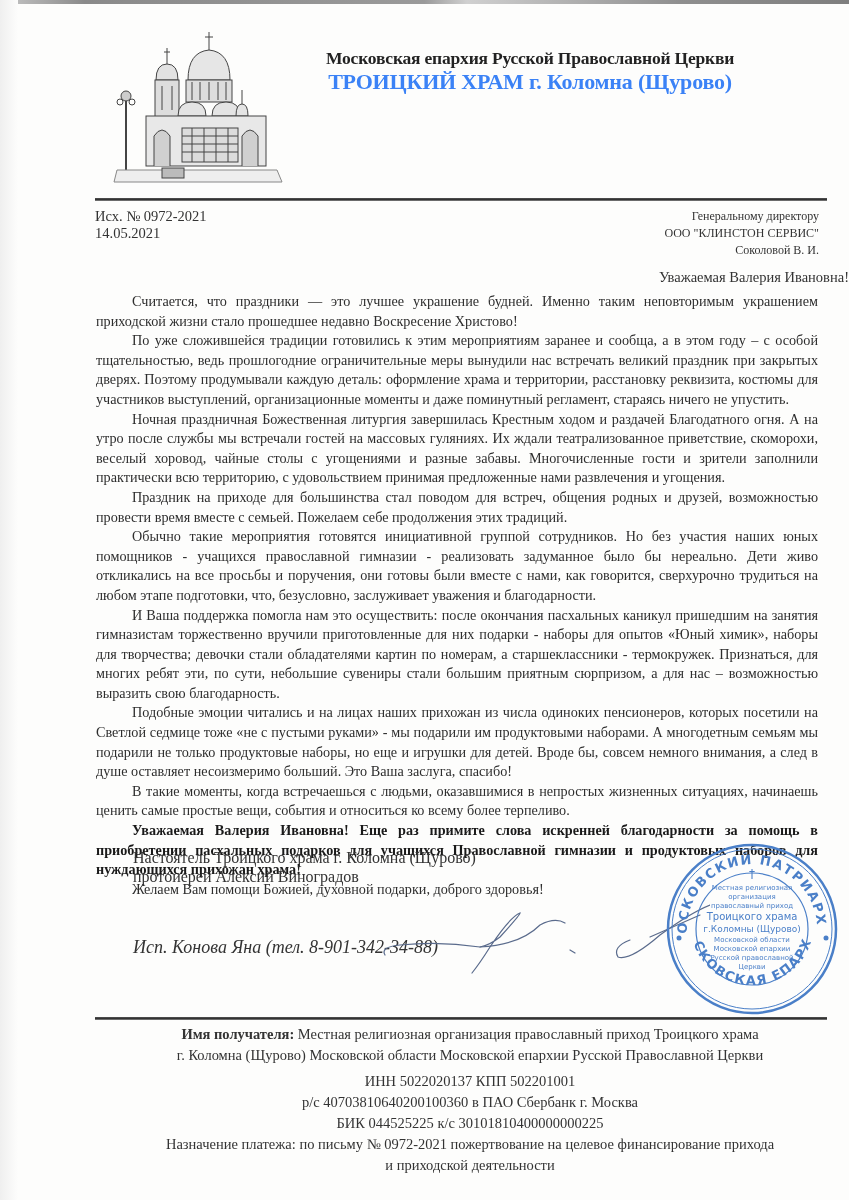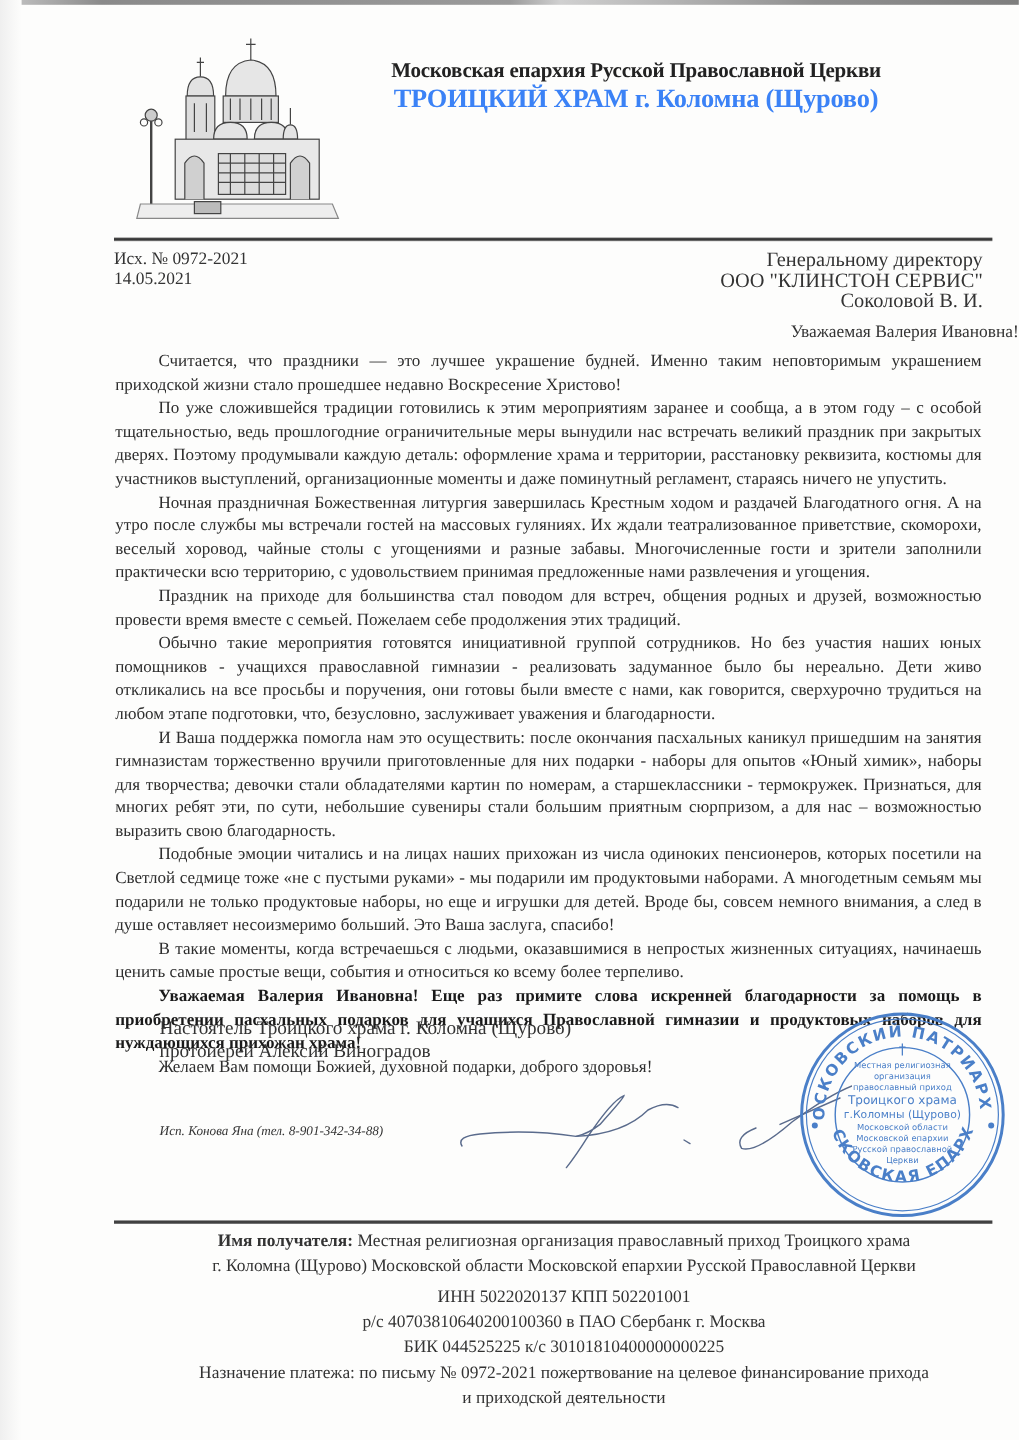--- a/index.html
+++ b/index.html
@@ -26,30 +26,30 @@
   .header .diocese { font-size: 17.5px; font-weight: bold; color: #222; letter-spacing: -0.2px; }
   .header .church { font-size: 22px; font-weight: bold; color: #3b82f6; margin-top: 0; letter-spacing: -0.2px; }
   .header .contact { font-size: 14.5px; line-height: 21px; margin-top: 8px; color: #333; }
   .rule {
     position: absolute; left: 95px; width: 732px; height: 3px;
     background: linear-gradient(180deg, #555 0%, #333 50%, #888 100%);
   }
   .rule.top { top: 198px; }
   .rule.bottom { top: 1017px; }
   .ref { position: absolute; left: 95px; top: 208px; font-size: 14.5px; line-height: 17px; color: #333; }
-  .addressee { position: absolute; right: 30px; top: 208px; font-size: 17px; line-height: 17px; text-align: right; color: #333; }
+  .addressee { position: absolute; right: 30px; top: 208px; font-size: 12px; line-height: 17px; text-align: right; color: #333; }
   .salutation { position: absolute; left: 0; width: 849px; top: 269px; text-align: right; font-size: 14.5px; color: #333; }
   .body {
     position: absolute; left: 96px; top: 292px; width: 722px;
     font-size: 14.2px; line-height: 19.6px; text-align: justify; color: #2d2d2d;
   }
   .body p { margin: 0; text-indent: 36px; }
   .body p.bold { font-weight: bold; color: #1a1a1a; }
   .sign { position: absolute; left: 133px; top: 848px; font-size: 16px; line-height: 19px; color: #333; }
-  .executor { position: absolute; left: 133px; top: 937px; font-size: 11px; font-style: italic; color: #333; text-align: right; }
+  .executor { position: absolute; left: 133px; top: 937px; font-size: 18px; font-style: italic; color: #333; text-align: right; }
   .signature { position: absolute; left: 380px; top: 895px; width: 330px; height: 80px; }
   .stamp { position: absolute; left: 665px; top: 842px; width: 175px; height: 175px; }
   .payment {
     position: absolute; left: 100px; width: 740px; top: 1024px; text-align: center;
     font-size: 14.5px; line-height: 21px; color: #333;
   }
   .payment .lbl { font-weight: bold; }
   .payment .gap { height: 5px; }
 </style>
 </head>

